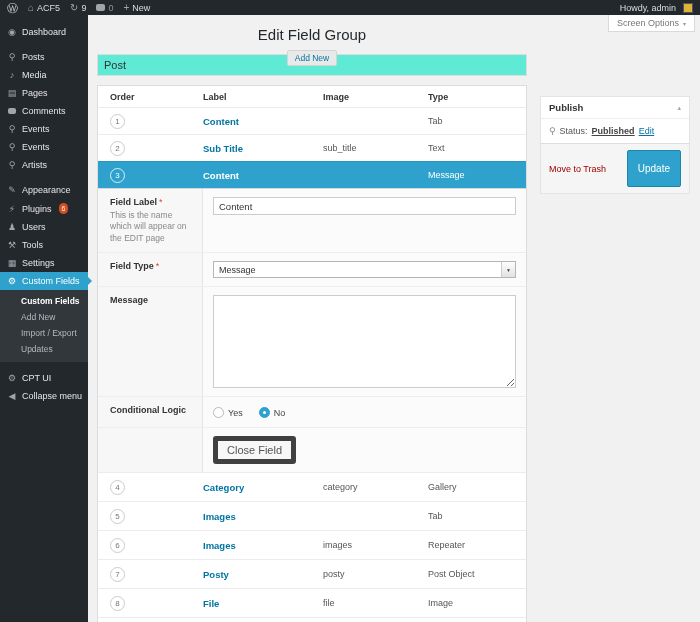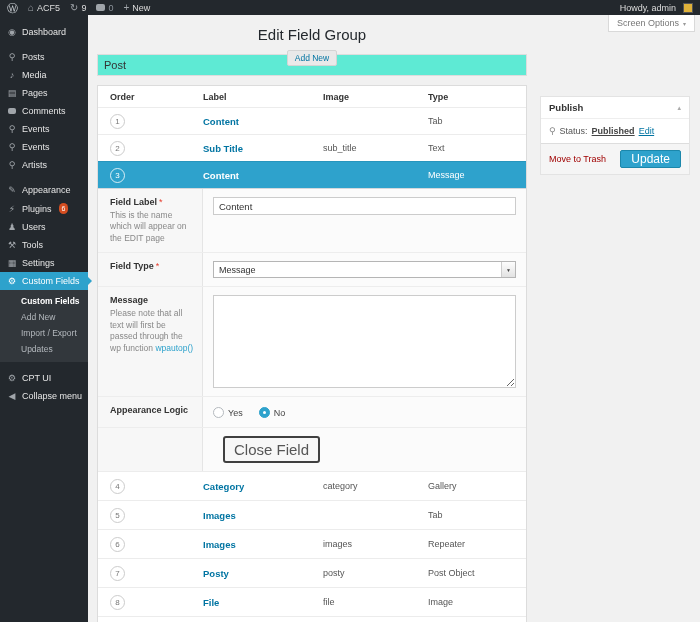--- a/index.html
+++ b/index.html
@@ -86,36 +86,36 @@
     background:linear-gradient(#fdfdfd,#e2e2e2); display:flex; align-items:center; justify-content:center;
     font-size:5px; color:#444; }
   .msg-textarea { width:303px; height:93px; border:1px solid #ccc; background:#fff; resize:both;
     font-family:"Liberation Sans","DejaVu Sans",sans-serif; font-size:9px; display:block; }
   .radios { display:flex; align-items:center; gap:16px; padding-top:2px;text-align:center; }
   .radio-opt { display:flex; align-items:center; gap:4px; cursor:pointer; color:#444; }
   .radio { width:11px; height:11px; border-radius:50%; border:1px solid #b4b9be; background:#fff; position:relative; flex:none; }
   .radio.checked { border-color:#2ea2cc; background:#2ea2cc; }
   .radio.checked::after { content:""; position:absolute; left:3px; top:3px; width:3px; height:3px;
     border-radius:50%; background:#fff; }
-  .close-btn { background:#f7f7f7; border:2px solid #404040; border-radius:3px; color:#555;
-    font-size:15px; padding:3px 9px; cursor:pointer;margin-left:10px; }
+  .close-btn { background:#f7f7f7; border:5px solid #404040; border-radius:3px; color:#555;
+    font-size:11px; padding:3px 9px; cursor:pointer; }
   
   .postbox { background:#fff; border:1px solid #e3e3e3; width:150px;margin-top:48px; }
   .postbox-header { display:flex; justify-content:space-between; align-items:center; padding:5px 8px;
     border-bottom:1px solid #eee; font-size:9.5px; font-weight:bold; color:#333; }
   .toggle { color:#aaa; font-size:7px; cursor:pointer; }
   .postbox-body { padding:7px 8px; font-size:9px; color:#555; display:flex; gap:4px; align-items:center; }
   .pin { color:#888; font-size:9px; }
   .status-strong { font-weight:bold; color:#444;text-decoration:underline; }
   .edit-link { color:#0074a2; text-decoration:underline; cursor:pointer; }
   .postbox-footer { display:flex; justify-content:space-between; align-items:center; background:#f5f5f5;
     border-top:1px solid #ddd; padding:6px 8px; }
   .trash { color:#a00000; font-size:9px; cursor:pointer;text-align:center; }
   .update-btn { background:#2ea2cc; border:1px solid #1b87ab; border-radius:2px; color:#fff;
-    font-size:12px; padding:1px 10px; cursor:pointer; }
+    font-size:10px; padding:12px 10px; cursor:pointer; }
 </style>
 </head>
 <body>
 
 <div class="admin-bar">
   <span class="ab-item">
     <span class="ab-icon wp-logo">Ⓦ</span>
   </span>
   <span class="ab-item">
     <span class="ab-icon">⌂</span>
@@ -284,32 +284,28 @@
             <div class="econtent">
               <div class="select">
                 <span class="sel-text">Message</span>
                 <span class="sel-arrow">▼</span>
               </div>
             </div>
           </div>
           <div class="erow r-msg">
             <div class="elabel">
               <span class="lbl">Message</span>
-              <div class="ehint">
-                <span>Please note that all text will first be passed through the wp function</span>
-                <span class="hlink">wpautop()</span>
-              </div>
             </div>
             <div class="econtent">
               <textarea class="msg-textarea" style=""></textarea>
             </div>
           </div>
           <div class="erow r-cond">
             <div class="elabel">
-              <span class="lbl">Appearance Logic</span>
+              <span class="lbl">Conditional Logic</span>
             </div>
             <div class="econtent">
               <div class="radios">
                 <span class="radio-opt">
                   <span class="radio"></span>
                   <span>Yes</span>
                 </span>
                 <span class="radio-opt">
                   <span class="radio checked"></span>
                   <span>No</span>

